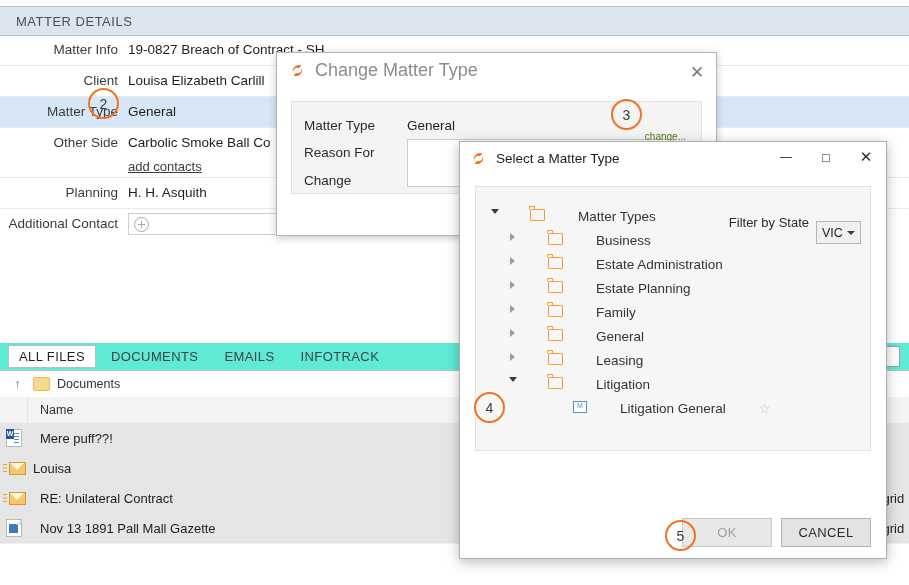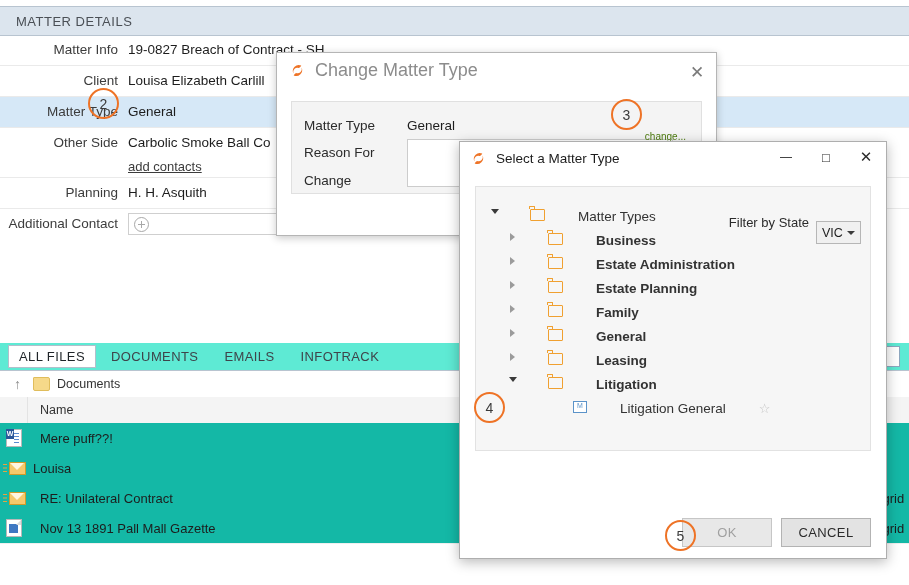--- a/index.html
+++ b/index.html
@@ -84,21 +84,21 @@
   .files-head {
     position:absolute; left:0; top:54px; width:909px; height:26px;
     background:#f4f4f4; border-bottom:1px solid #dedede; display:flex; align-items:center;
   }
   .fh-cell { font-size:12.5px; color:#333; box-sizing:border-box; }
   .fh-icon { width:28px; border-right:1px solid #e3e3e3; height:26px;}
   .fh-name { width:838px; padding-left:12px; border-right:1px solid #e3e3e3; height:26px; line-height:26px;}
   .fh-to   { width:43px; padding-left:5px; height:26px; line-height:26px;}
   .file-row {
     position:absolute; left:0; width:909px; height:30px;
-    display:flex; align-items:center; border-bottom:1px solid #efefef; background:#14b8a6;
+    display:flex; align-items:center; border-bottom:1px solid #efefef; background:#e5e5e5;
   }
   .fr-ico { width:28px; display:flex; justify-content:center; align-items:center; }
   .fr-name { width:838px; padding-left:12px; box-sizing:border-box; font-size:13px; color:#1d1d1d; }
   .fr-to { width:43px; padding-left:5px; box-sizing:border-box; font-size:13px; color:#1d1d1d; overflow:hidden; white-space:nowrap;}
 
   
   .ico-word { width:14px; height:16px; background:#fff; border:1px solid #b9b9b9; position:relative; }
   .ico-word:before {
     content:"W"; position:absolute; left:-1px; top:-1px; width:8px; height:10px;
     background:#2a5699; color:#fff; font-size:7px; line-height:10px; text-align:center;
@@ -179,21 +179,21 @@
   }
   .filter-lbl { font-size:13px; color:#2b2b2b; margin-right:7px; }
   .filter-sel {
     width:45px; height:23px; border:1px solid #b6b6b6; background:#f0f0f0;
     display:flex; align-items:center; justify-content:space-between;
     padding:0 5px; box-sizing:border-box; font-size:12.5px; color:#1d1d1d; cursor:pointer;margin-top:20px;
   }
   .caret-dn { width:0;height:0;border-left:4px solid transparent;border-right:4px solid transparent;border-top:4px solid #3a3a3a; }
 
   .tree-node { display:flex; align-items:flex-start; height:24px; padding-left:12px; box-sizing:border-box; cursor:pointer;gap:26px; }
-  .tree-node.lvl1 { padding-left:30px;font-weight:bold; }
+  .tree-node.lvl1 { padding-left:30px; }
   .tree-node.lvl2 { padding-left:55px; }
   .tw {
     width:13px; display:flex; align-items:center; justify-content:center; flex:0 0 13px;
   }
   .tw-closed { width:0;height:0;border-top:4px solid transparent;border-bottom:4px solid transparent;border-left:5px solid #9b9b9b; }
   .tw-open { width:0;height:0;border-left:4px solid transparent;border-right:4px solid transparent;border-top:5px solid #3a3a3a; }
   .tw-empty { width:13px; }
   .fold {
     width:15px; height:12px; margin:0 7px 0 3px; border:1.6px solid #f0a030;
     border-radius:1px; box-sizing:border-box; position:relative; flex:0 0 15px;

